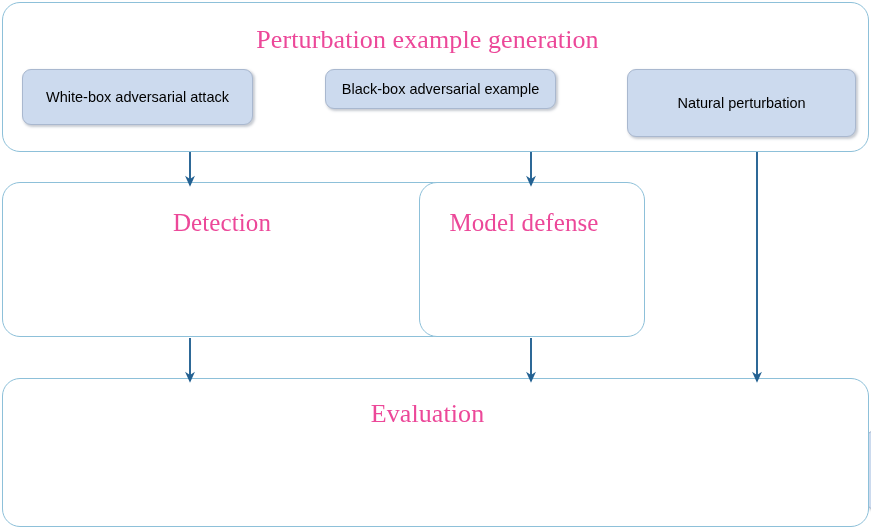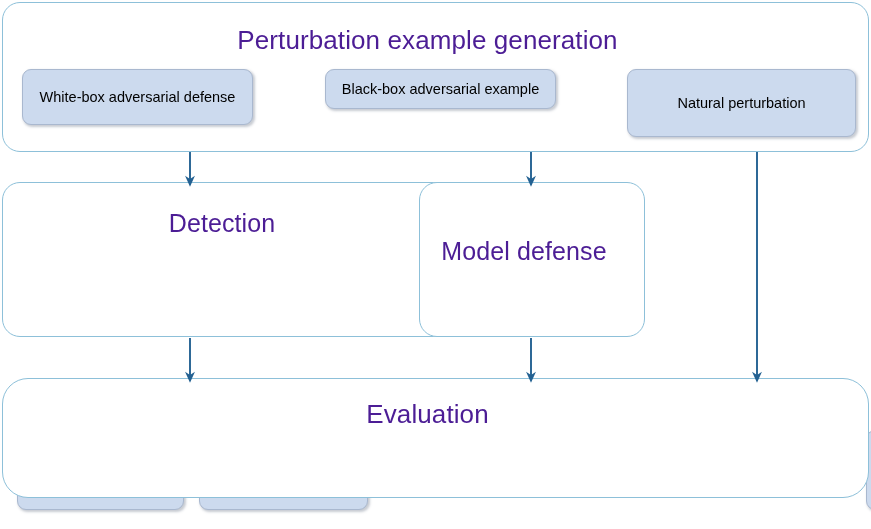--- a/index.html
+++ b/index.html
@@ -47,39 +47,39 @@
   #group-defense {
     left: 419px;
     top: 182px;
     width: 226px;
     height: 155px;
   }
   #group-evaluation {
     left: 2px;
     top: 378px;
     width: 867px;
-    height: 120px;
-    border-radius: 26px;
+    height: 149px;
   }
 
   
   .group-title {
     position: absolute;
     left: 0;
     right: 16px;
     text-align: center;
-    color: #4c1d95;
+    color: #ec4899;
     font-size: 25px;
     font-weight: 400;
     letter-spacing: 0.1px;
     white-space: nowrap;
+    font-family: Liberation Serif, serif;
   }
   #group-generation .group-title { top: 22px; font-size: 26px; }
   #group-detection .group-title  { top: 26px; }
-  #group-defense .group-title    { top: 26px; margin-top: 28px; }
+  #group-defense .group-title    { top: 26px; }
   #group-evaluation .group-title { top: 20px; font-size: 26px; }
 
   
   .leaf {
     position: absolute;
     box-sizing: border-box;
     background: #ccdaee;
     border: 1px solid #a9b8cf;
     border-radius: 9px;
     box-shadow: 1.5px 1.5px 2.5px rgba(130, 140, 155, 0.45);
@@ -116,21 +116,21 @@
     pointer-events: none;
   }
 </style>
 </head>
 <body>
 
 <div id="diagram">
 
   <div class="container" id="group-generation">
     <div class="group-title">Perturbation example generation</div>
-    <div class="leaf" id="leaf-whitebox">White-box adversarial defense</div>
+    <div class="leaf" id="leaf-whitebox">White-box adversarial attack</div>
     <div class="leaf" id="leaf-blackbox">Black-box adversarial example</div>
     <div class="leaf" id="leaf-natural">Natural perturbation</div>
   </div>
 
   <div class="container" id="group-detection">
     <div class="group-title">Detection</div>
     <div class="leaf" id="leaf-det-input">Detection based
 on input data</div>
     <div class="leaf" id="leaf-det-attack">Detection based
 on attack behavior</div>

